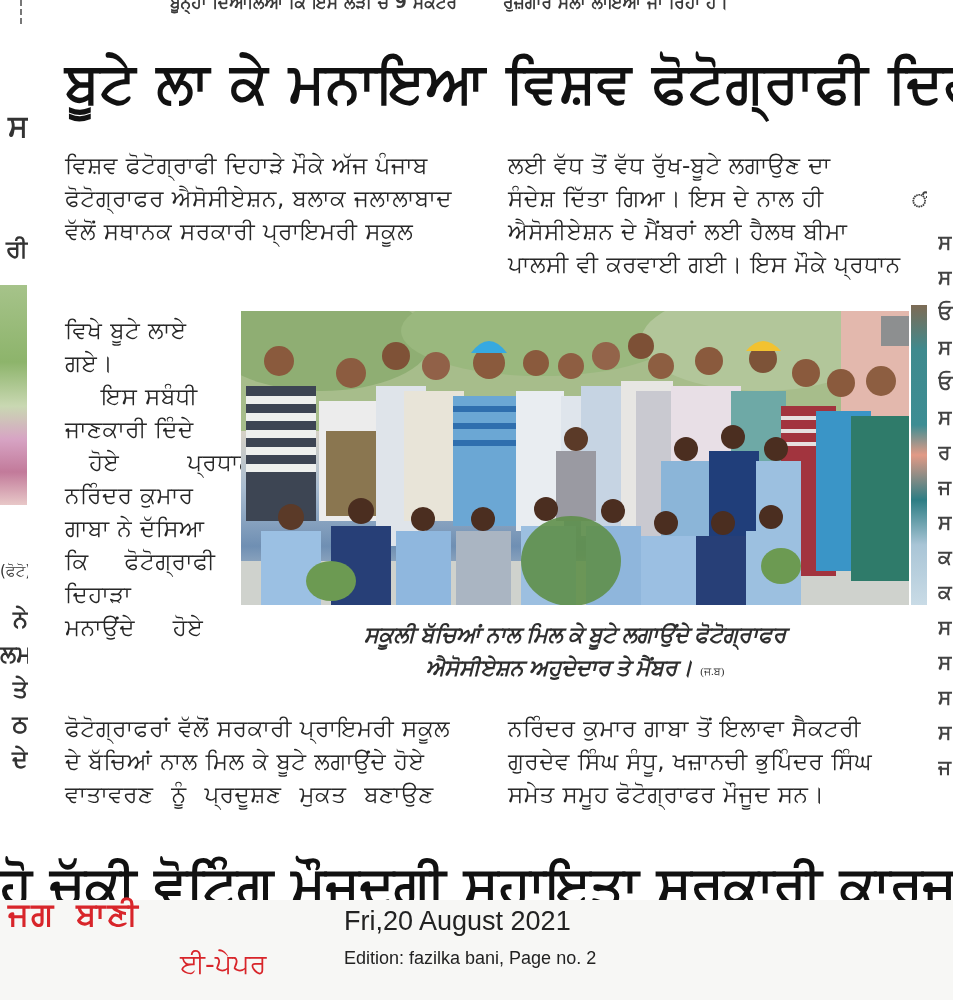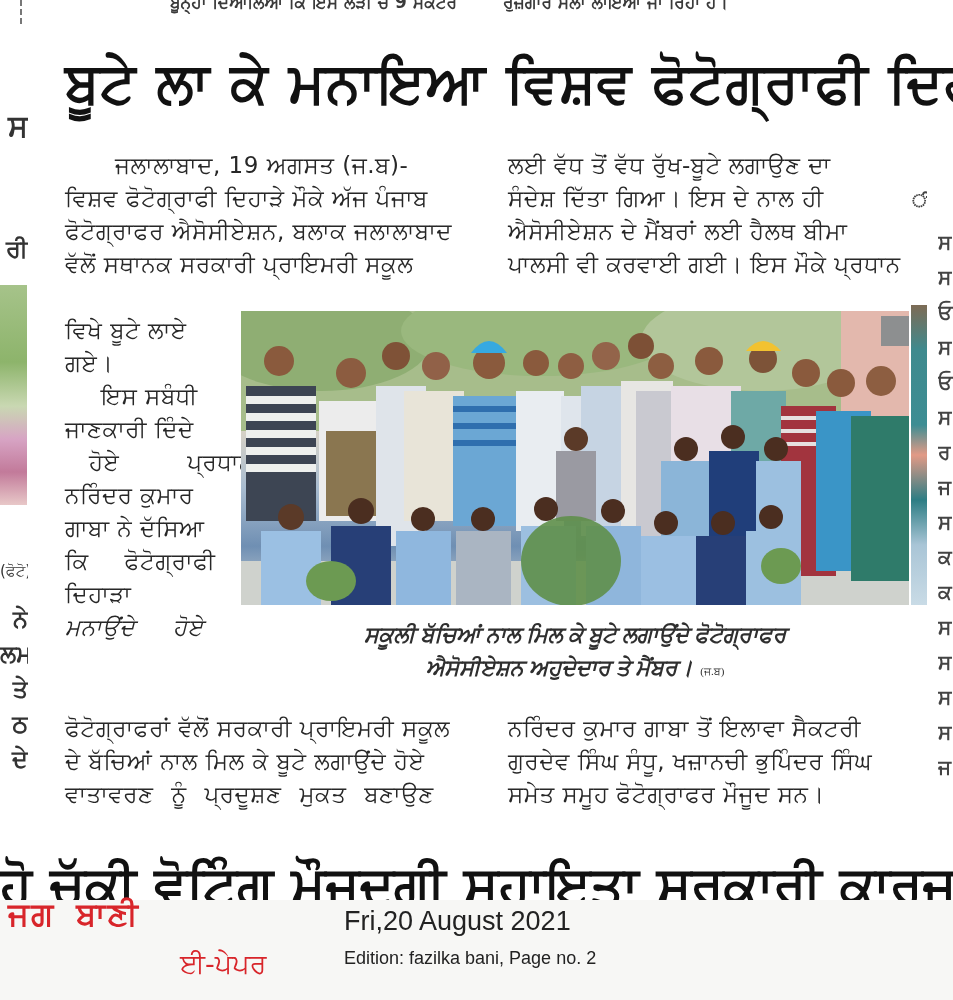--- a/index.html
+++ b/index.html
@@ -95,21 +95,20 @@
 <div class="abs right-frag" style="top:580px;">ਕ</div>
 <div class="abs right-frag" style="top:615px;">ਸ</div>
 <div class="abs right-frag" style="top:650px;">ਸ</div>
 <div class="abs right-frag" style="top:685px;">ਸ</div>
 <div class="abs right-frag" style="top:720px;">ਸ</div>
 <div class="abs right-frag" style="top:755px;">ਜ</div>
 
 <h1 id="headline" class="abs" style="margin:0;">ਬੂਟੇ ਲਾ ਕੇ ਮਨਾਇਆ ਵਿਸ਼ਵ ਫੋਟੋਗ੍ਰਾਫੀ ਦਿਹਾੜਾ</h1>
 
 <div id="col1-top" class="abs col">
-  <p class="indent">ਜਲਾਲਾਬਾਦ, 19 ਅਗਸਤ (ਜ.ਬ)-</p>
   <p>ਵਿਸ਼ਵ ਫੋਟੋਗ੍ਰਾਫੀ ਦਿਹਾੜੇ ਮੌਕੇ ਅੱਜ ਪੰਜਾਬ</p>
   <p>ਫੋਟੋਗ੍ਰਾਫਰ ਐਸੋਸੀਏਸ਼ਨ, ਬਲਾਕ ਜਲਾਲਾਬਾਦ</p>
   <p>ਵੱਲੋਂ ਸਥਾਨਕ ਸਰਕਾਰੀ ਪ੍ਰਾਇਮਰੀ ਸਕੂਲ</p>
 </div>
 
 <div id="col2-top" class="abs col">
   <p>ਲਈ ਵੱਧ ਤੋਂ ਵੱਧ ਰੁੱਖ-ਬੂਟੇ ਲਗਾਉਣ ਦਾ</p>
   <p>ਸੰਦੇਸ਼ ਦਿੱਤਾ ਗਿਆ। ਇਸ ਦੇ ਨਾਲ ਹੀ</p>
   <p>ਐਸੋਸੀਏਸ਼ਨ ਦੇ ਮੈਂਬਰਾਂ ਲਈ ਹੈਲਥ ਬੀਮਾ</p>
   <p>ਪਾਲਸੀ ਵੀ ਕਰਵਾਈ ਗਈ। ਇਸ ਮੌਕੇ ਪ੍ਰਧਾਨ</p>
@@ -118,21 +117,21 @@
 <div id="col1-narrow" class="abs col">
   <p>ਵਿਖੇ ਬੂਟੇ ਲਾਏ</p>
   <p>ਗਏ।</p>
   <p class="indent" style="padding-left:36px;">ਇਸ ਸਬੰਧੀ</p>
   <p>ਜਾਣਕਾਰੀ ਦਿੰਦੇ</p>
   <p style="word-spacing:60px;margin-left:24px;">ਹੋਏ ਪ੍ਰਧਾਨ</p>
   <p>ਨਰਿੰਦਰ ਕੁਮਾਰ</p>
   <p>ਗਾਬਾ ਨੇ ਦੱਸਿਆ</p>
   <p style="word-spacing:28px;">ਕਿ ਫੋਟੋਗ੍ਰਾਫੀ</p>
   <p>ਦਿਹਾੜਾ</p>
-  <p style="word-spacing:30px;font-style:italic;">ਮਨਾਉਂਦੇ ਹੋਏ</p>
+  <p style="word-spacing:30px;">ਮਨਾਉਂਦੇ ਹੋਏ</p>
 </div>
 
 <div id="photo" class="abs" title="ਸਕੂਲੀ ਬੱਚਿਆਂ ਨਾਲ ਫੋਟੋਗ੍ਰਾਫਰ ਐਸੋਸੀਏਸ਼ਨ ਮੈਂਬਰ ਬੂਟੇ ਲਗਾਉਂਦੇ ਹੋਏ">
   <svg width="668" height="294" viewBox="0 0 668 294">
 
     <rect x="0" y="0" width="668" height="120" fill="#a7bd8b"></rect>
     <ellipse cx="80" cy="30" rx="110" ry="50" fill="#8fae73"></ellipse>
     <ellipse cx="300" cy="20" rx="140" ry="45" fill="#9ab87e"></ellipse>
     <ellipse cx="520" cy="30" rx="120" ry="50" fill="#b2c69a"></ellipse>
     <rect x="600" y="0" width="68" height="200" fill="#e3b8ad"></rect>

